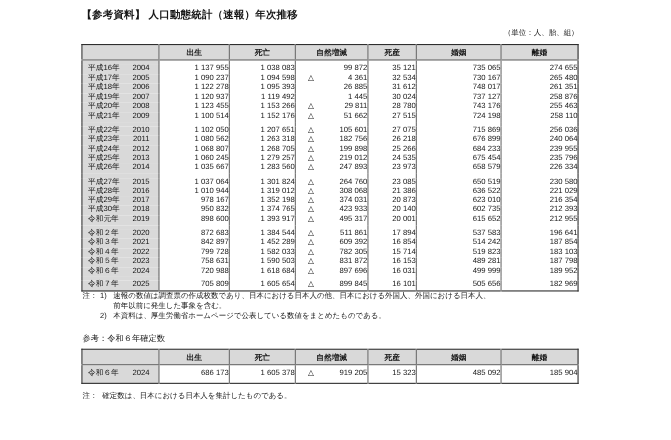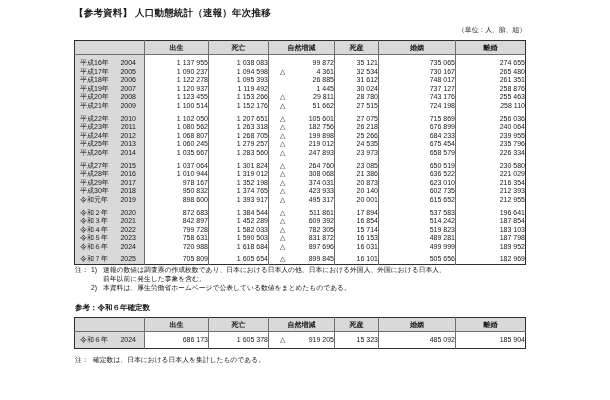--- a/index.html
+++ b/index.html
@@ -30,21 +30,21 @@
   .year-wrap { display:flex; justify-content:space-between; padding:0 8px 0 5px; }
   .num { text-align:right; padding-right:6px; }
   .nat { position:relative; text-align:right; padding-right:6px; }
   .nat .sign { position:absolute; left:11px; top:0; }
   tr.spacer td { height:4px; line-height:4px; }
   .notes { position:absolute; left:75px; top:265px; font-size:6.8px; line-height:9.2px; }
   .note-line { white-space:nowrap; }
   .note-prefix { display:inline-block; width:16px; }
   .note-num { display:inline-block; width:12px; }
   .note-indent { display:inline-block; width:28px; }
-  .ref-label { position:absolute; left:75px; top:303px; font-size:7.5px;font-weight:bold; }
+  .ref-label { position:absolute; left:75px; top:303px; font-size:7.5px; }
   .ref-note { position:absolute; left:75px; top:355px; font-size:6.8px; }
   .ref-note .note-prefix { width:18px; }
   .logo {
     position:absolute; right:16px; bottom:7px;
     font-size:26px; font-weight:bold; letter-spacing:-0.5px;
     line-height:26px;
   }
   .logo-small {
     position:absolute; top:-2px; right:10px;
     font-size:4.5px; font-weight:normal; letter-spacing:1px; line-height:4.5px;

